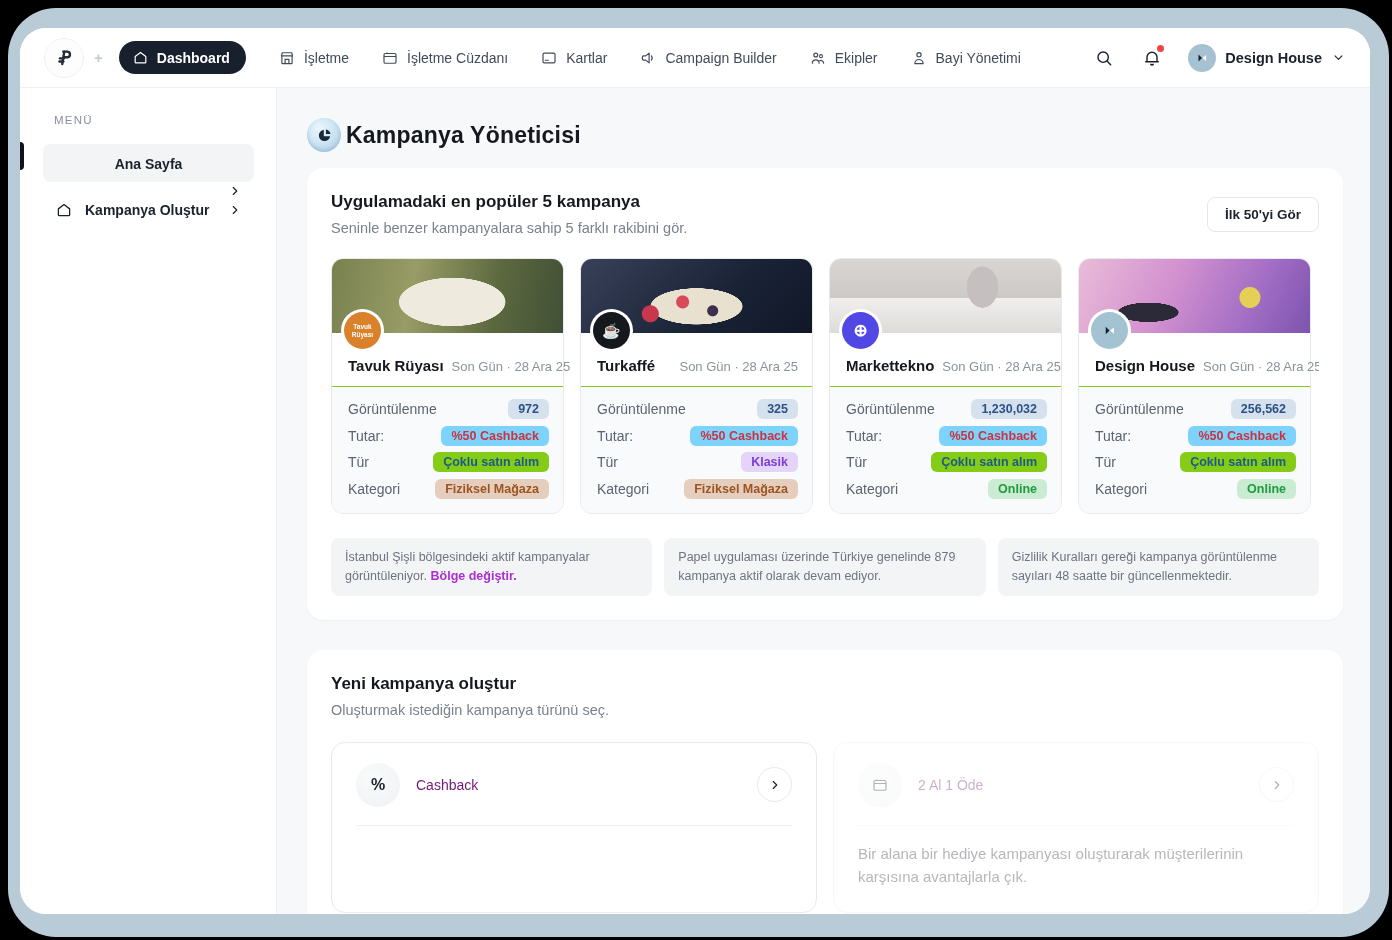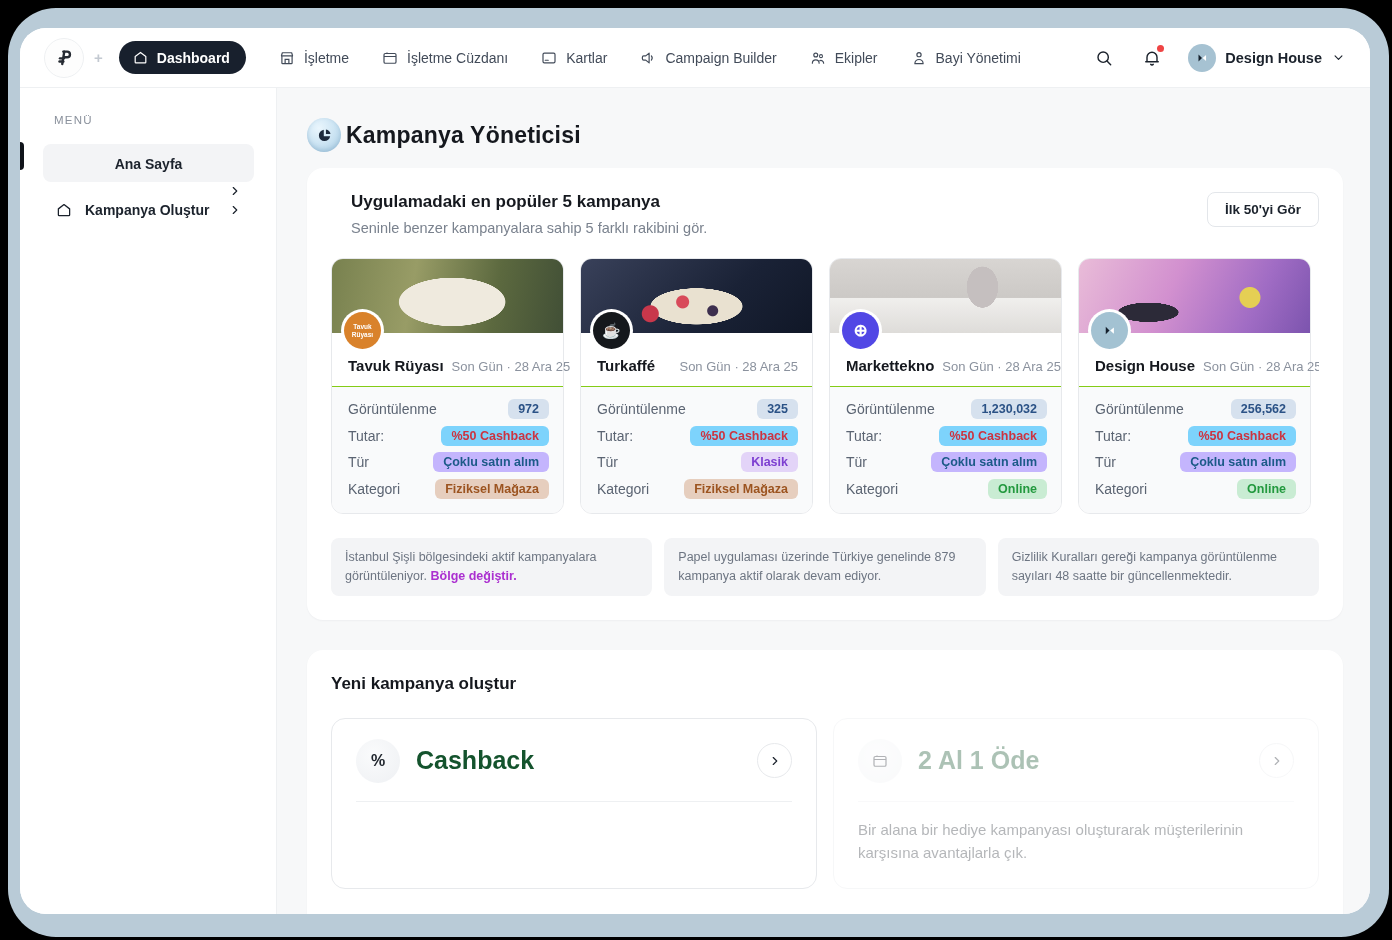--- a/index.html
+++ b/index.html
@@ -51,21 +51,21 @@
 
   .page-header { display:flex; align-items:center; gap:5px; margin-bottom:16px; }
   .ph-icon { width:34px; height:34px; border-radius:50%;
              background:radial-gradient(circle at 35% 30%, #eaf6fd 0%, #cfe6f4 45%, #a9cde3 100%);
              display:flex; align-items:center; justify-content:center;
              box-shadow:inset 0 -2px 4px rgba(120,160,190,.45); }
   .page-title { font-size:23px; font-weight:700; color:#15181e; letter-spacing:.2px; }
 
   .panel { background:#fff; border-radius:16px; padding:24px;
            box-shadow:0 1px 2px rgba(16,24,40,.04); }
-  .panel-head { display:flex; align-items:flex-start;margin-left:20px; }
+  .panel-head { display:flex; align-items:center; }
   .sec-title { font-size:17px; font-weight:700; color:#15181e; }
   .sec-sub { font-size:14.5px; color:#7a828e; margin-top:8px; }
   .ghost-btn { margin-left:auto; background:#fff; border:1px solid #e3e6ea; border-radius:8px;
                padding:9px 17px; font-size:13.5px; font-weight:600; color:#1b222c;
                cursor:pointer; font-family:inherit; }
 
   
   .cards-row { display:flex; gap:16px; margin-top:22px; overflow:hidden; }
   .camp-card { width:233px; flex:0 0 233px; border:1px solid #e7e9ec; border-radius:12px;
                background:#fff; }
@@ -101,42 +101,42 @@
   .camp-name { font-size:15px; font-weight:700; color:#15181e; }
   .camp-date { font-size:13px; color:#8b929e; margin-left:auto; }
   .camp-stats { border-top:1px solid #84cc16; background:#f9fafb; border-radius:0 0 11px 11px;
                 padding:9px 14px 11px 16px; }
   .stat-row { display:flex; align-items:center; justify-content:space-between; height:26.5px; }
   .stat-label { font-size:14px; color:#5b6472; }
   .badge { font-size:12.5px; font-weight:700; padding:3px 10px; border-radius:6px;
            white-space:nowrap; }
   .b-views    { background:#d6e1ee; color:#2b5286; }
   .b-cashback { background:#7dd3fc; color:#cc3340; }
-  .b-multi    { background:#c4b5fd; color:#1c5a88;text-align:center; }
+  .b-multi    { background:#84cc16; color:#1c5a88;text-align:center; }
   .b-classic  { background:#e3d4f8; color:#7d3fd1; }
   .b-physical { background:#e6cebe; color:#9c5420; }
   .b-online   { background:#c9ecd3; color:#23993f; }
 
   .notes-row { display:flex; gap:12px; margin-top:24px; }
   .note-box { flex:1; background:#f3f4f6; border-radius:8px; padding:10px 14px;
               font-size:12.5px; line-height:1.5; color:#6d7582; }
   .note-link { color:#ab2fd0; font-weight:700; text-decoration:none; cursor:pointer; }
 
   
   .panel.create { margin-top:30px; min-height:380px; }
   .options-row { display:flex; gap:16px; margin-top:24px; }
   .opt-card { flex:1; border:1px solid #e7e9ec; border-radius:14px; background:#fff;
               padding:20px 24px 24px 24px; cursor:pointer; }
   .opt-card.disabled { opacity:.35; }
   .opt-head { display:flex; align-items:center; gap:16px; }
   .opt-icon { width:44px; height:44px; border-radius:50%;
               background:radial-gradient(circle at 40% 35%, #fafbfc 0%, #eef0f3 100%);
               display:flex; align-items:center; justify-content:center;
               font-size:16px; font-weight:700; color:#20262e; }
-  .opt-title { font-size:25px; font-weight:700; color:#14532d; }
+  .opt-title { font-size:14px; font-weight:400; color:#701a75; }
   .opt-chev { margin-left:auto; width:35px; height:35px; border-radius:50%;
               border:1px solid #e7e9ec; display:flex; align-items:center; justify-content:center;
               background:#fff; cursor:pointer; }
   .opt-divider { height:1px; background:#eef0f2; margin:18px 0 16px 0; }
   .opt-desc { font-size:15px; line-height:1.55; color:#2a3038; }
 </style>
 </head>
 <body>
 
 <div class="bezel"></div>
@@ -408,30 +408,31 @@
                   <span class="stat-label">Kategori</span>
                   <span class="badge b-online">Online</span>
                 </div>
             </div>
           </div>
 
         </div>
 
         <div class="notes-row">
           <div class="note-box">
-            <span>İstanbul Şişli bölgesindeki aktif kampanyalara görüntüleniyor.</span>
+            <span>İstanbul Şişli bölgesindeki aktif kampanyalar görüntüleniyor.</span>
             <a class="note-link">Bölge değiştir.</a>
           </div>
           <div class="note-box">Papel uygulaması üzerinde Türkiye genelinde 879 kampanya aktif olarak devam ediyor.</div>
           <div class="note-box">Gizlilik Kuralları gereği kampanya görüntülenme sayıları 48 saatte bir güncellenmektedir.</div>
         </div>
       </div>
 
       <div class="panel create">
         <div class="sec-title">Yeni kampanya oluştur</div>
+        <div class="sec-sub">Oluşturmak istediğin kampanya türünü seç.</div>
 
         <div class="options-row">
           <div class="opt-card">
             <div class="opt-head">
               <div class="opt-icon">
                   <span>%</span>
                 </div>
               <div class="opt-title">Cashback</div>
               <div class="opt-chev">
                 <svg width="14" height="14" viewBox="0 0 24 24">

